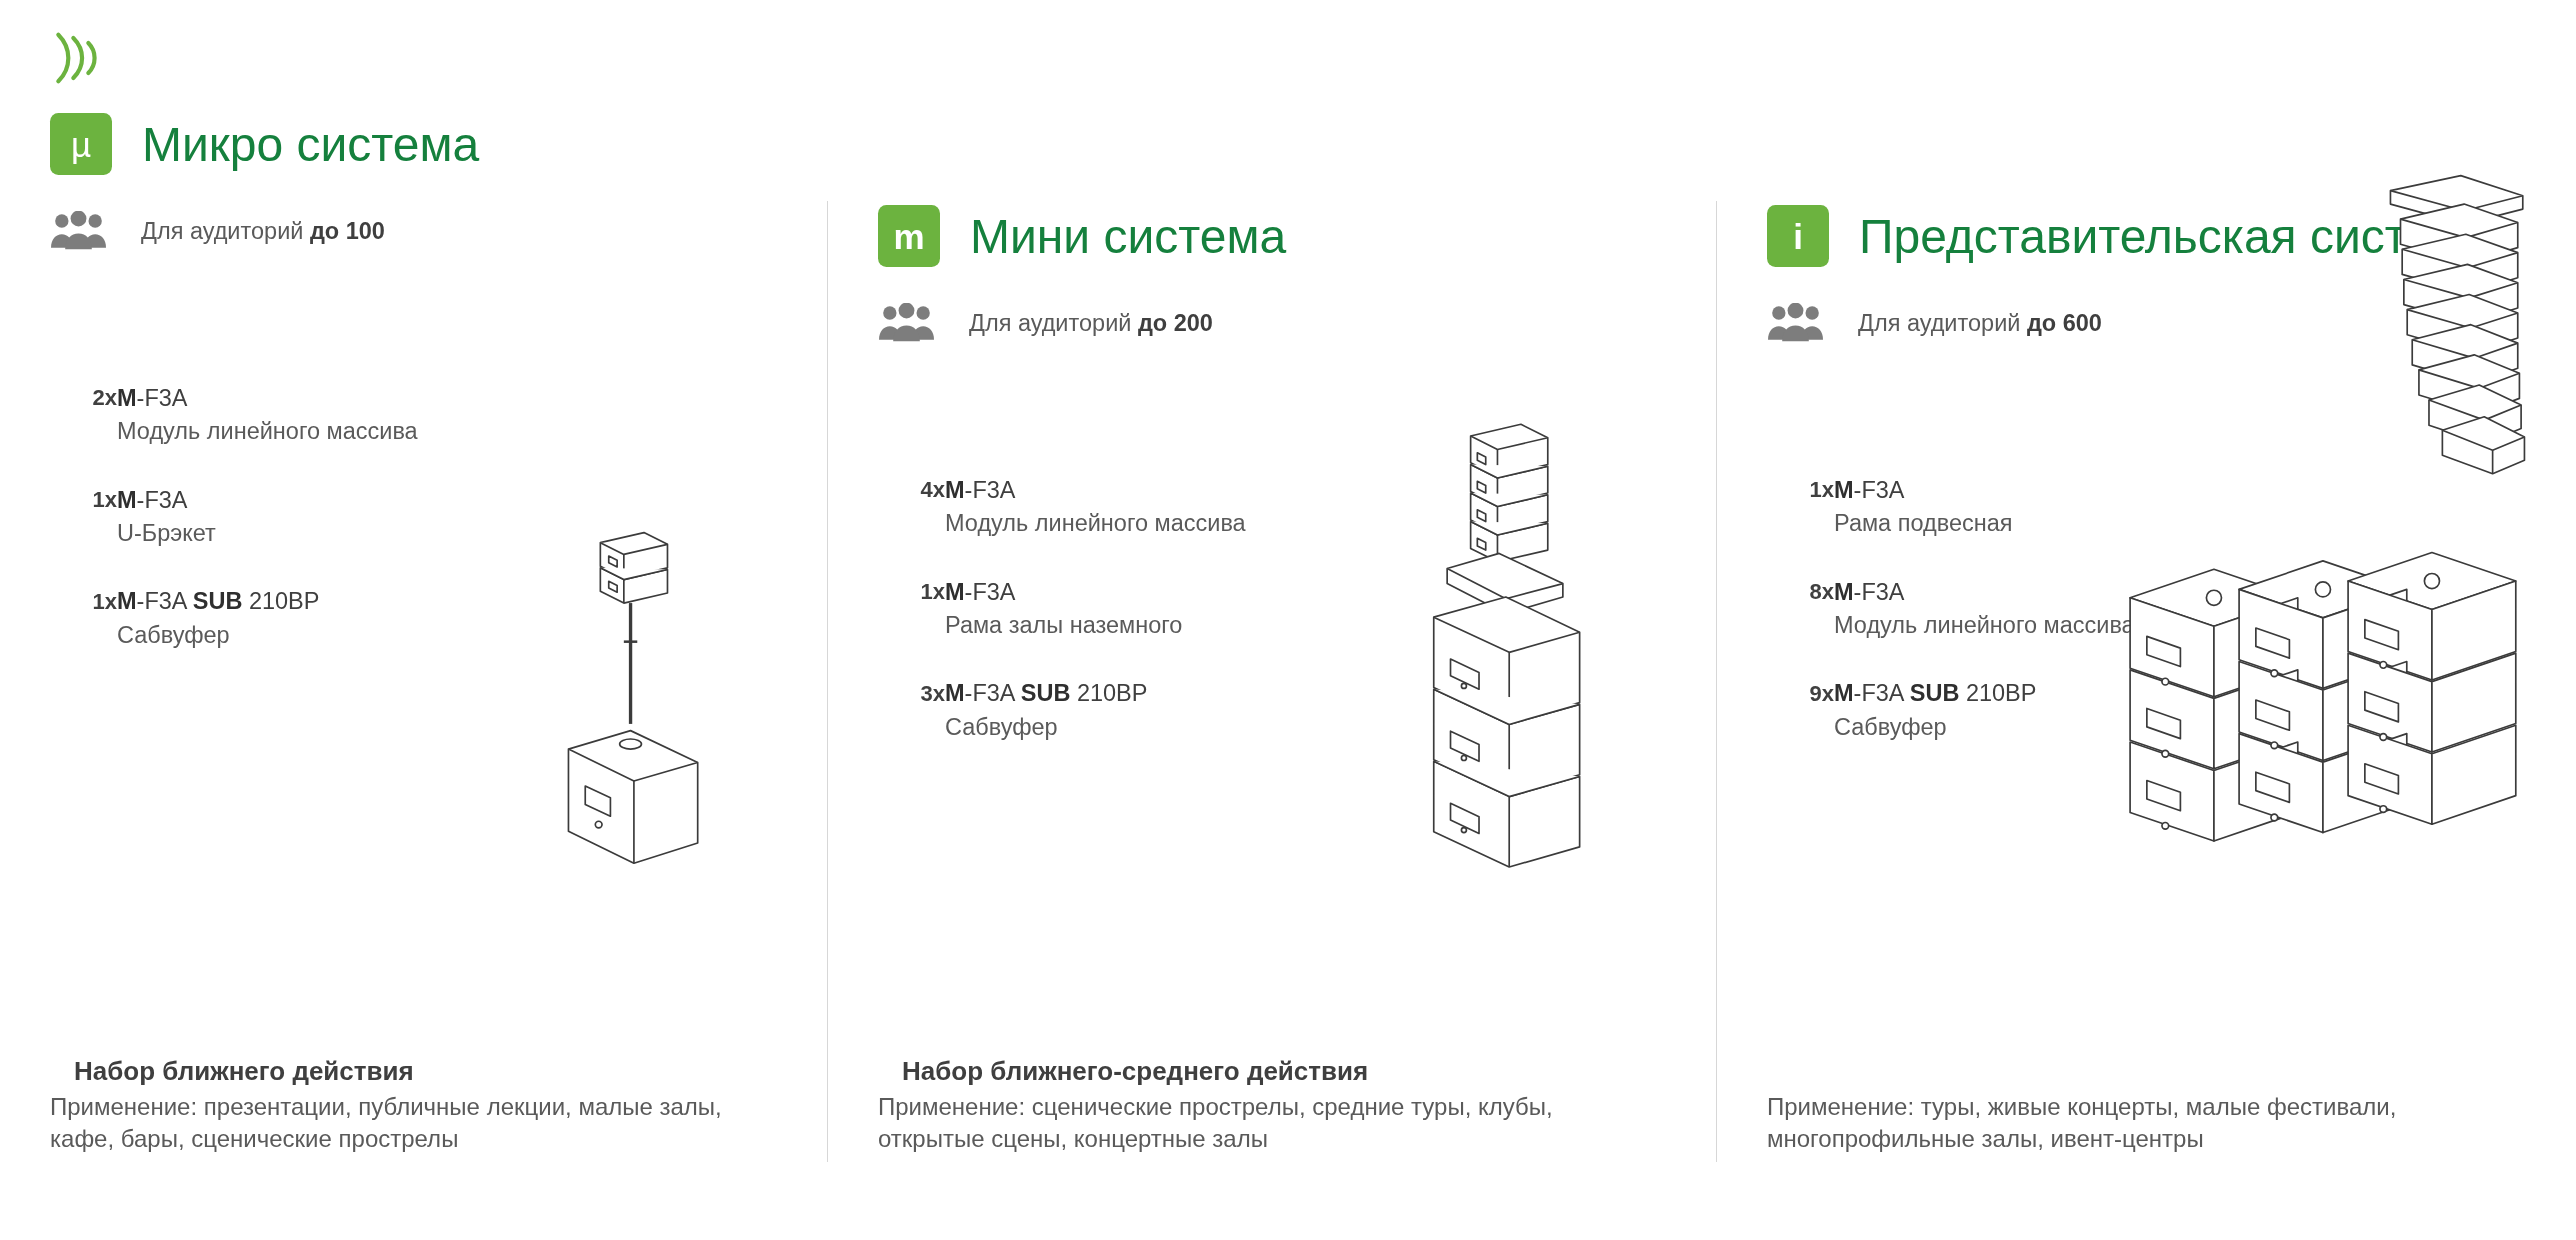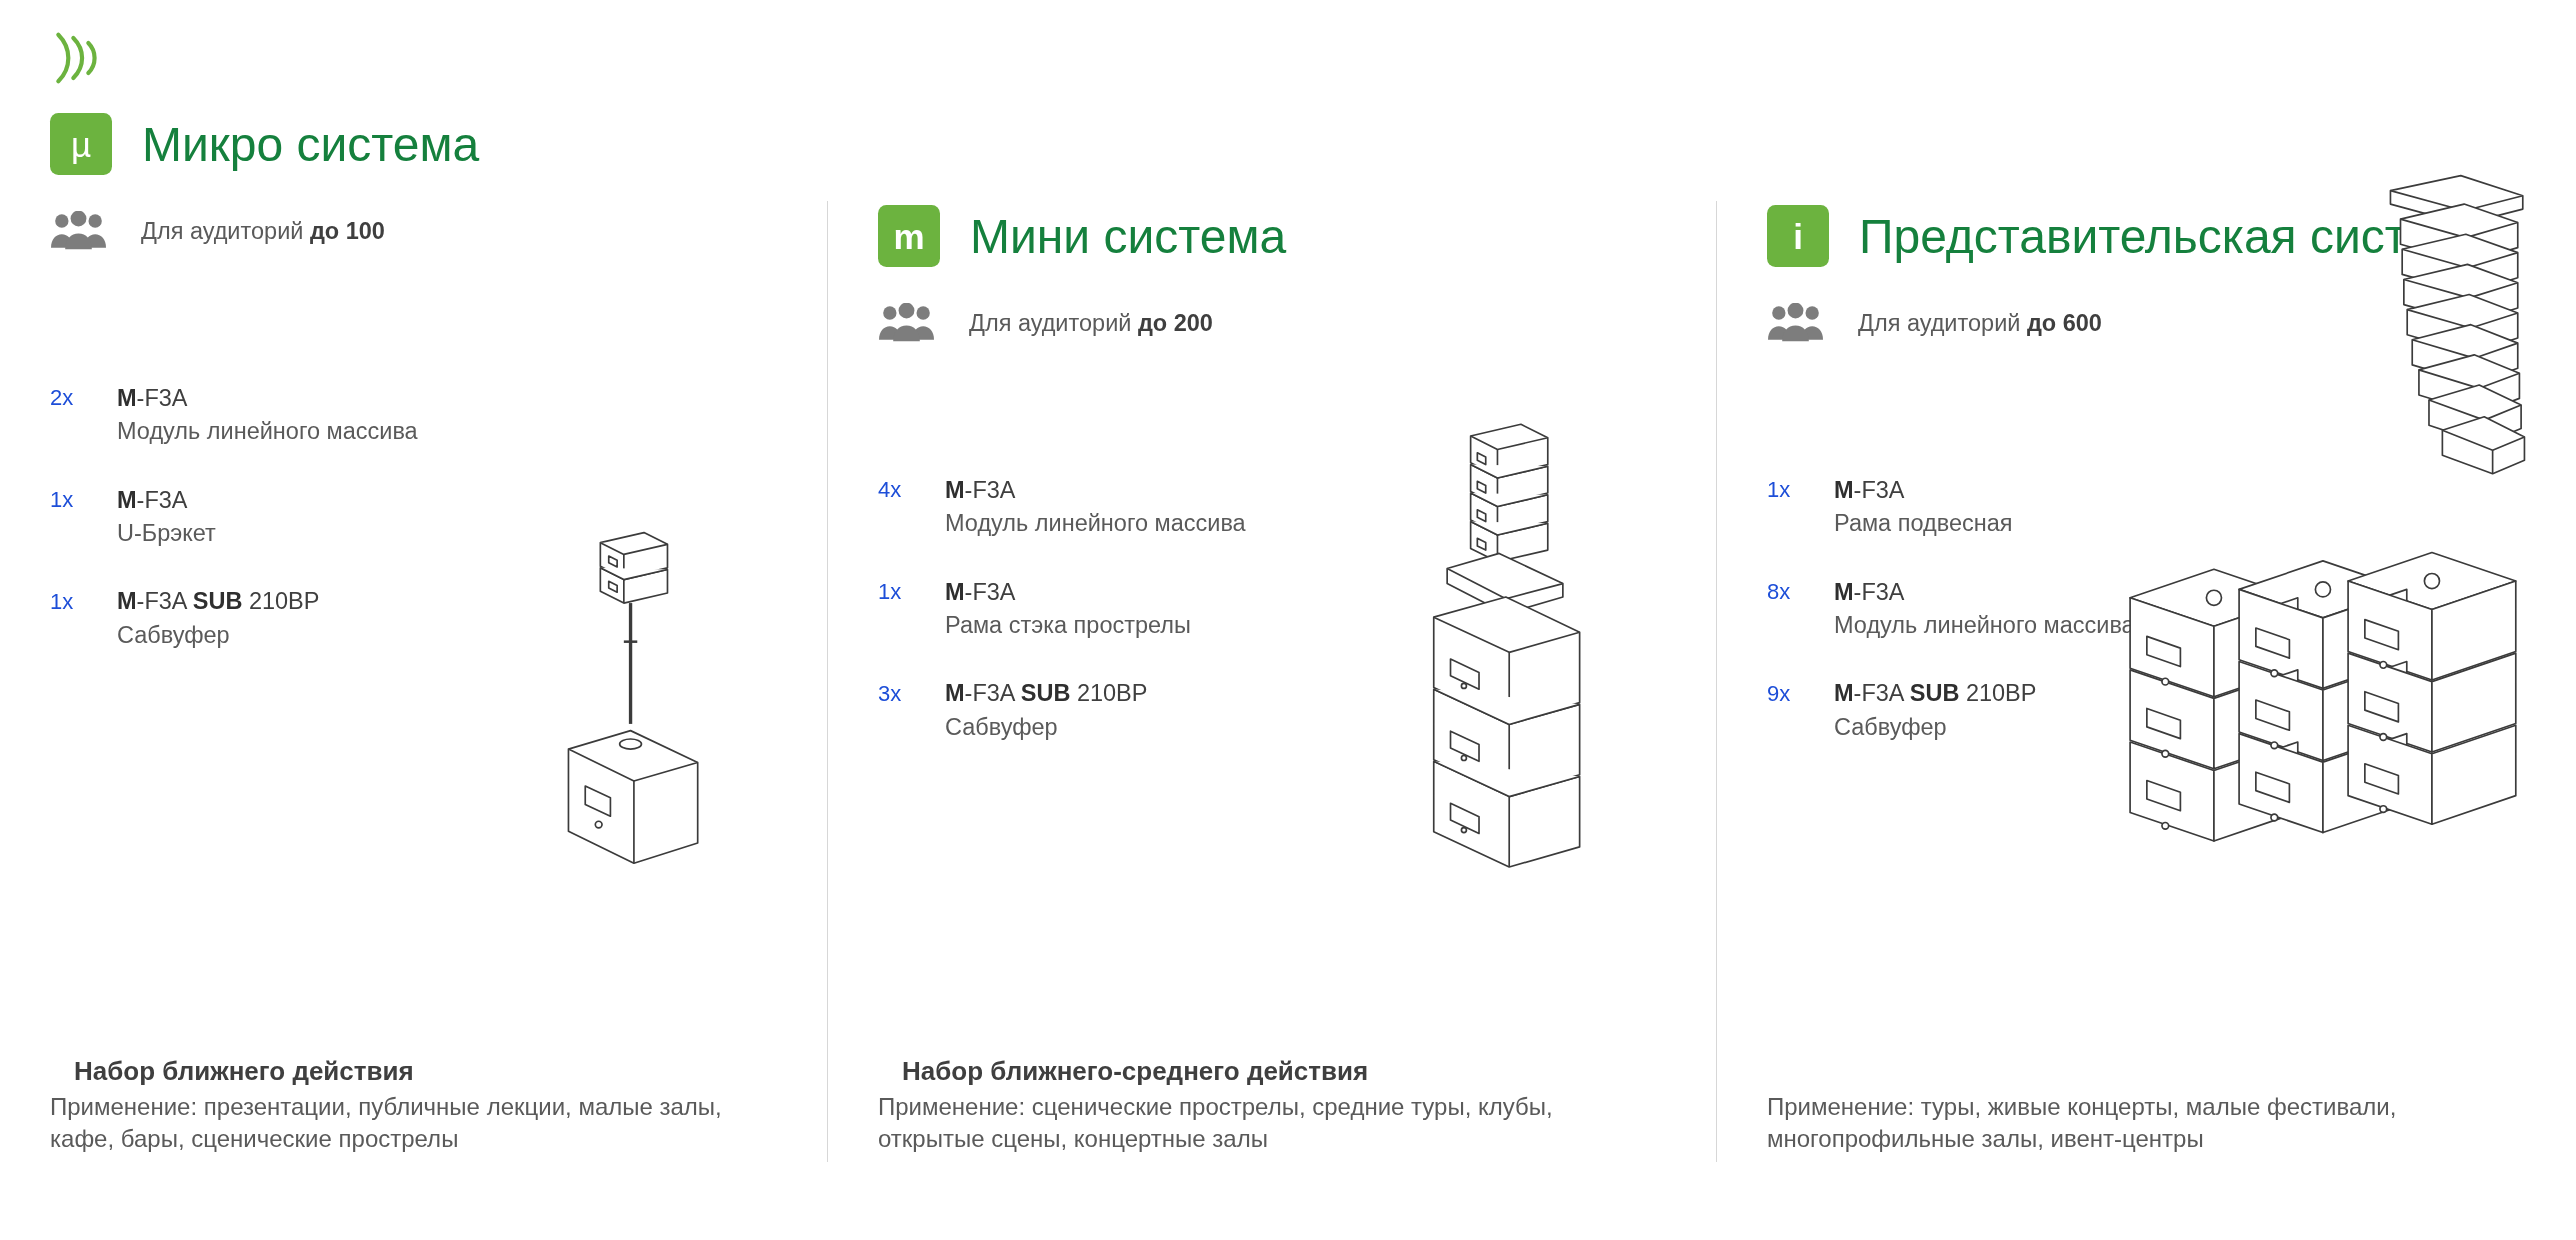--- a/index.html
+++ b/index.html
@@ -112,23 +112,24 @@
     margin-top: 126px;
   }
   .item {
     display: flex;
     margin-bottom: 35px;
   }
   .item-qty {
     width: 67px;
     flex: 0 0 auto;
     font-size: 22px;
-    color: #1d4ed8;
+    color: #404040;
     padding-top: 3.4px;
-    font-weight: 400;
+    font-weight: 700;
+    text-align: right;
   }
   .item-lines { font-size: 23.5px; line-height: 1.42; color: #5a5a5a; }
   .item-lines .l1 { color: #3f3f3f; }
   .item-lines .l1 b { font-weight: 700; color: #2f2f2f; }
 
   
   .blurb {
     position: absolute;
     left: 50px;
     bottom: 6.7px;
@@ -283,21 +284,21 @@
         <div class="item-qty">4x</div>
         <div class="item-lines">
           <div class="l1"><b>M</b><span>-F3A</span></div>
           <div>Модуль линейного массива</div>
         </div>
       </div>
       <div class="item">
         <div class="item-qty">1x</div>
         <div class="item-lines">
           <div class="l1"><b>M</b><span>-F3A</span></div>
-          <div>Рама стэка прострелы</div>
+          <div>Рама залы наземного</div>
         </div>
       </div>
       <div class="item">
         <div class="item-qty">3x</div>
         <div class="item-lines">
           <div class="l1"><b>M</b><span>-F3A </span><b>SUB</b><span> 210BP</span></div>
           <div>Сабвуфер</div>
         </div>
       </div>
     </div>

